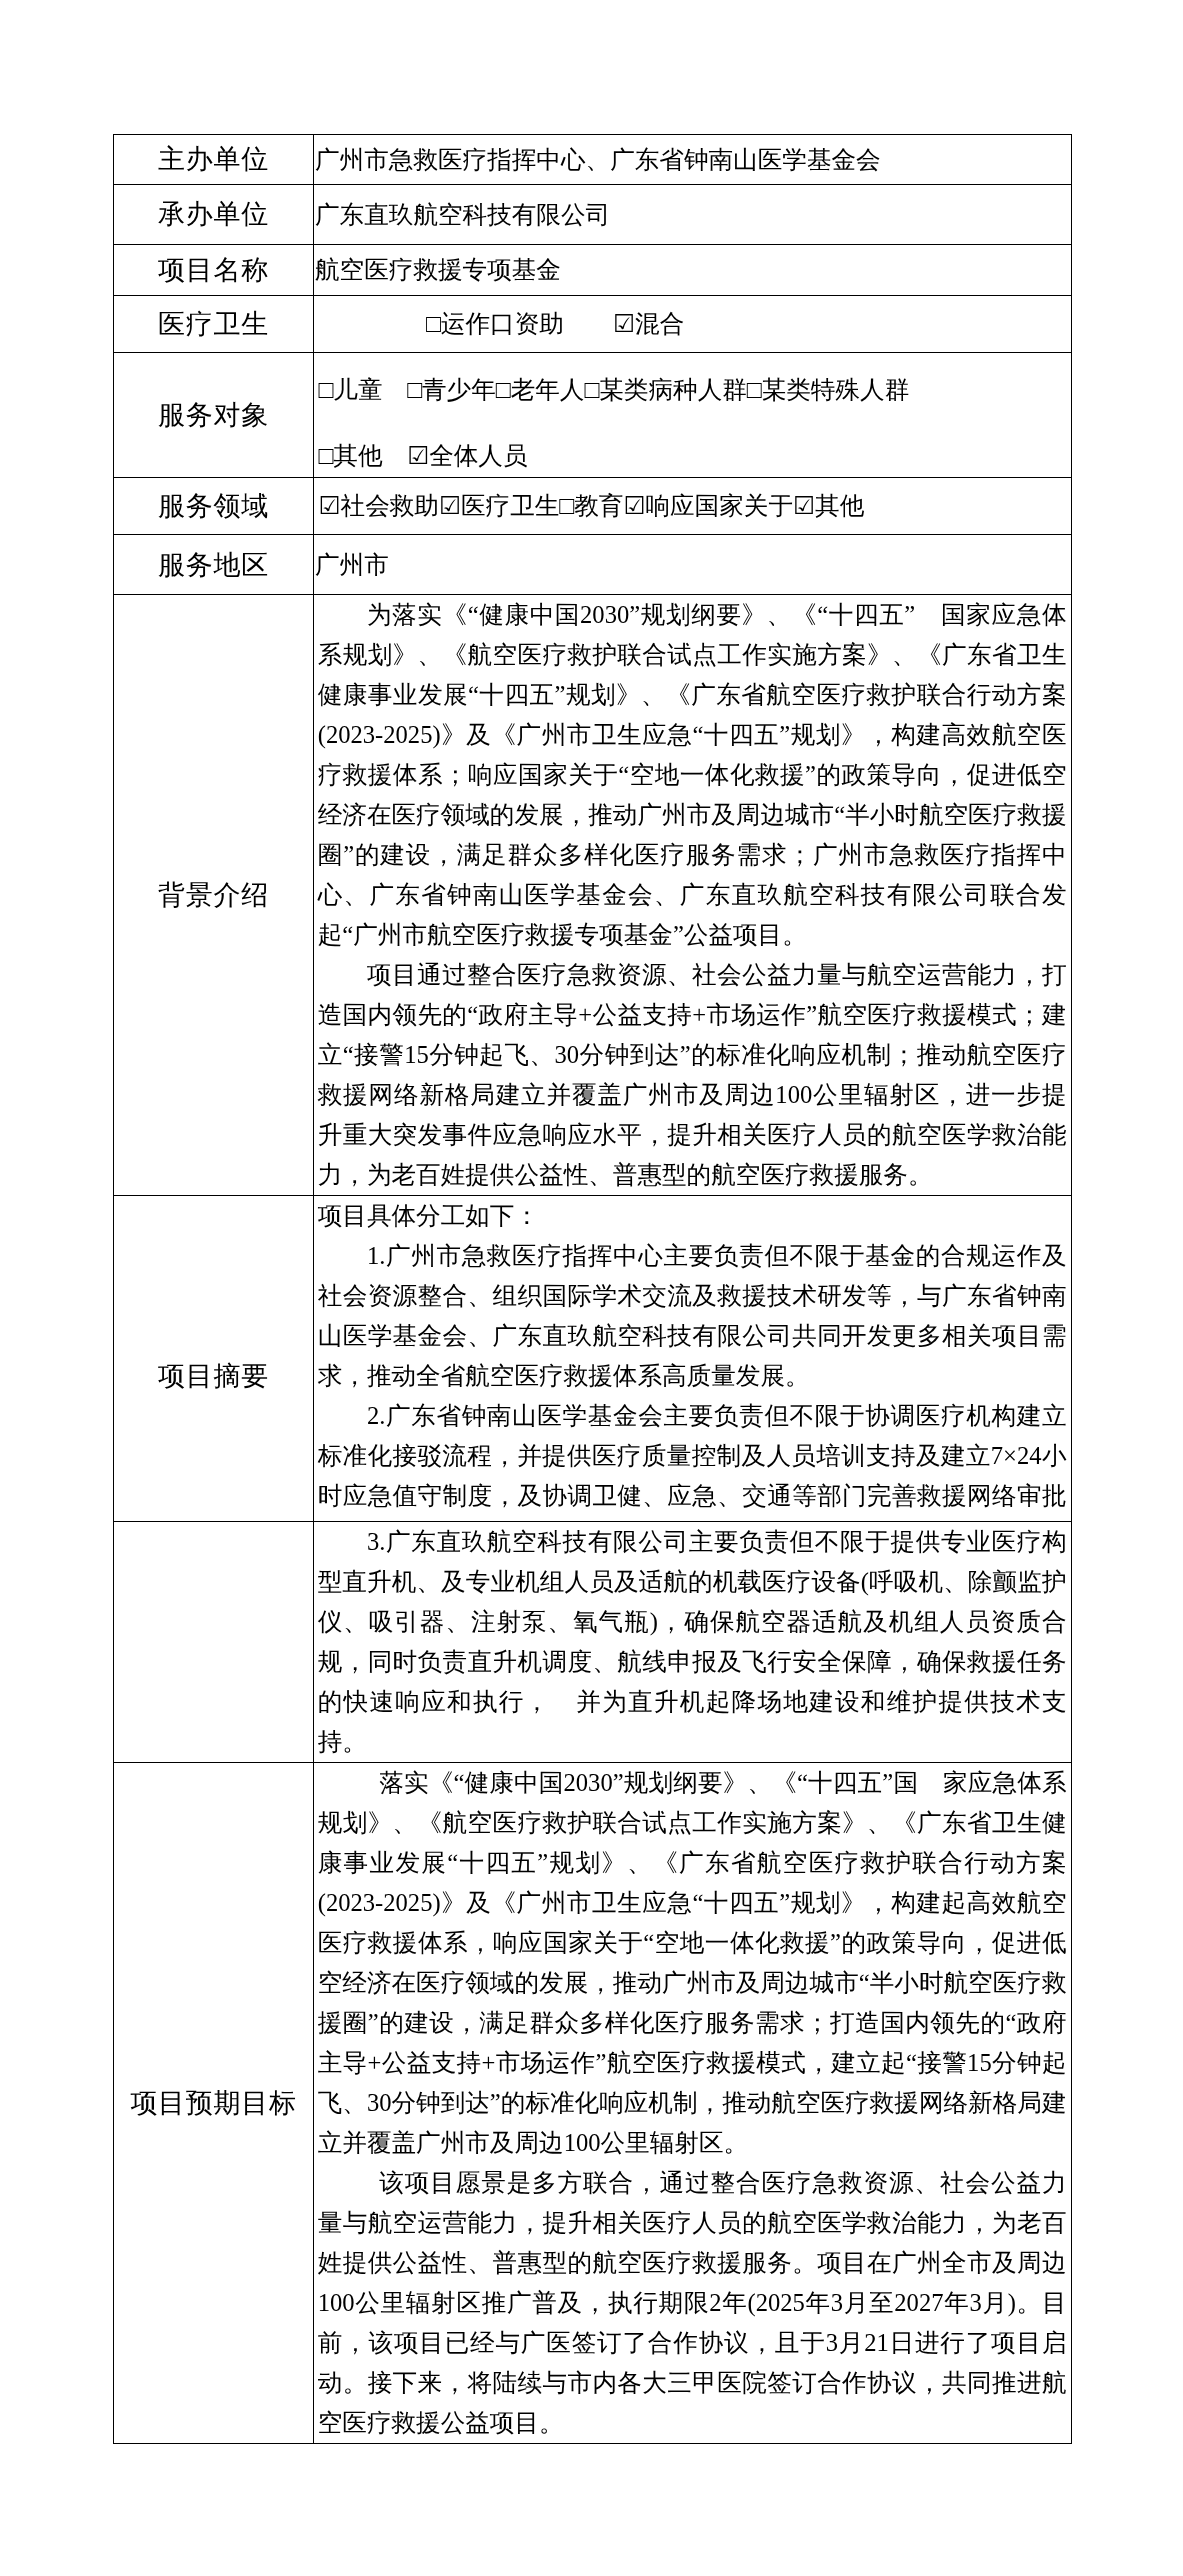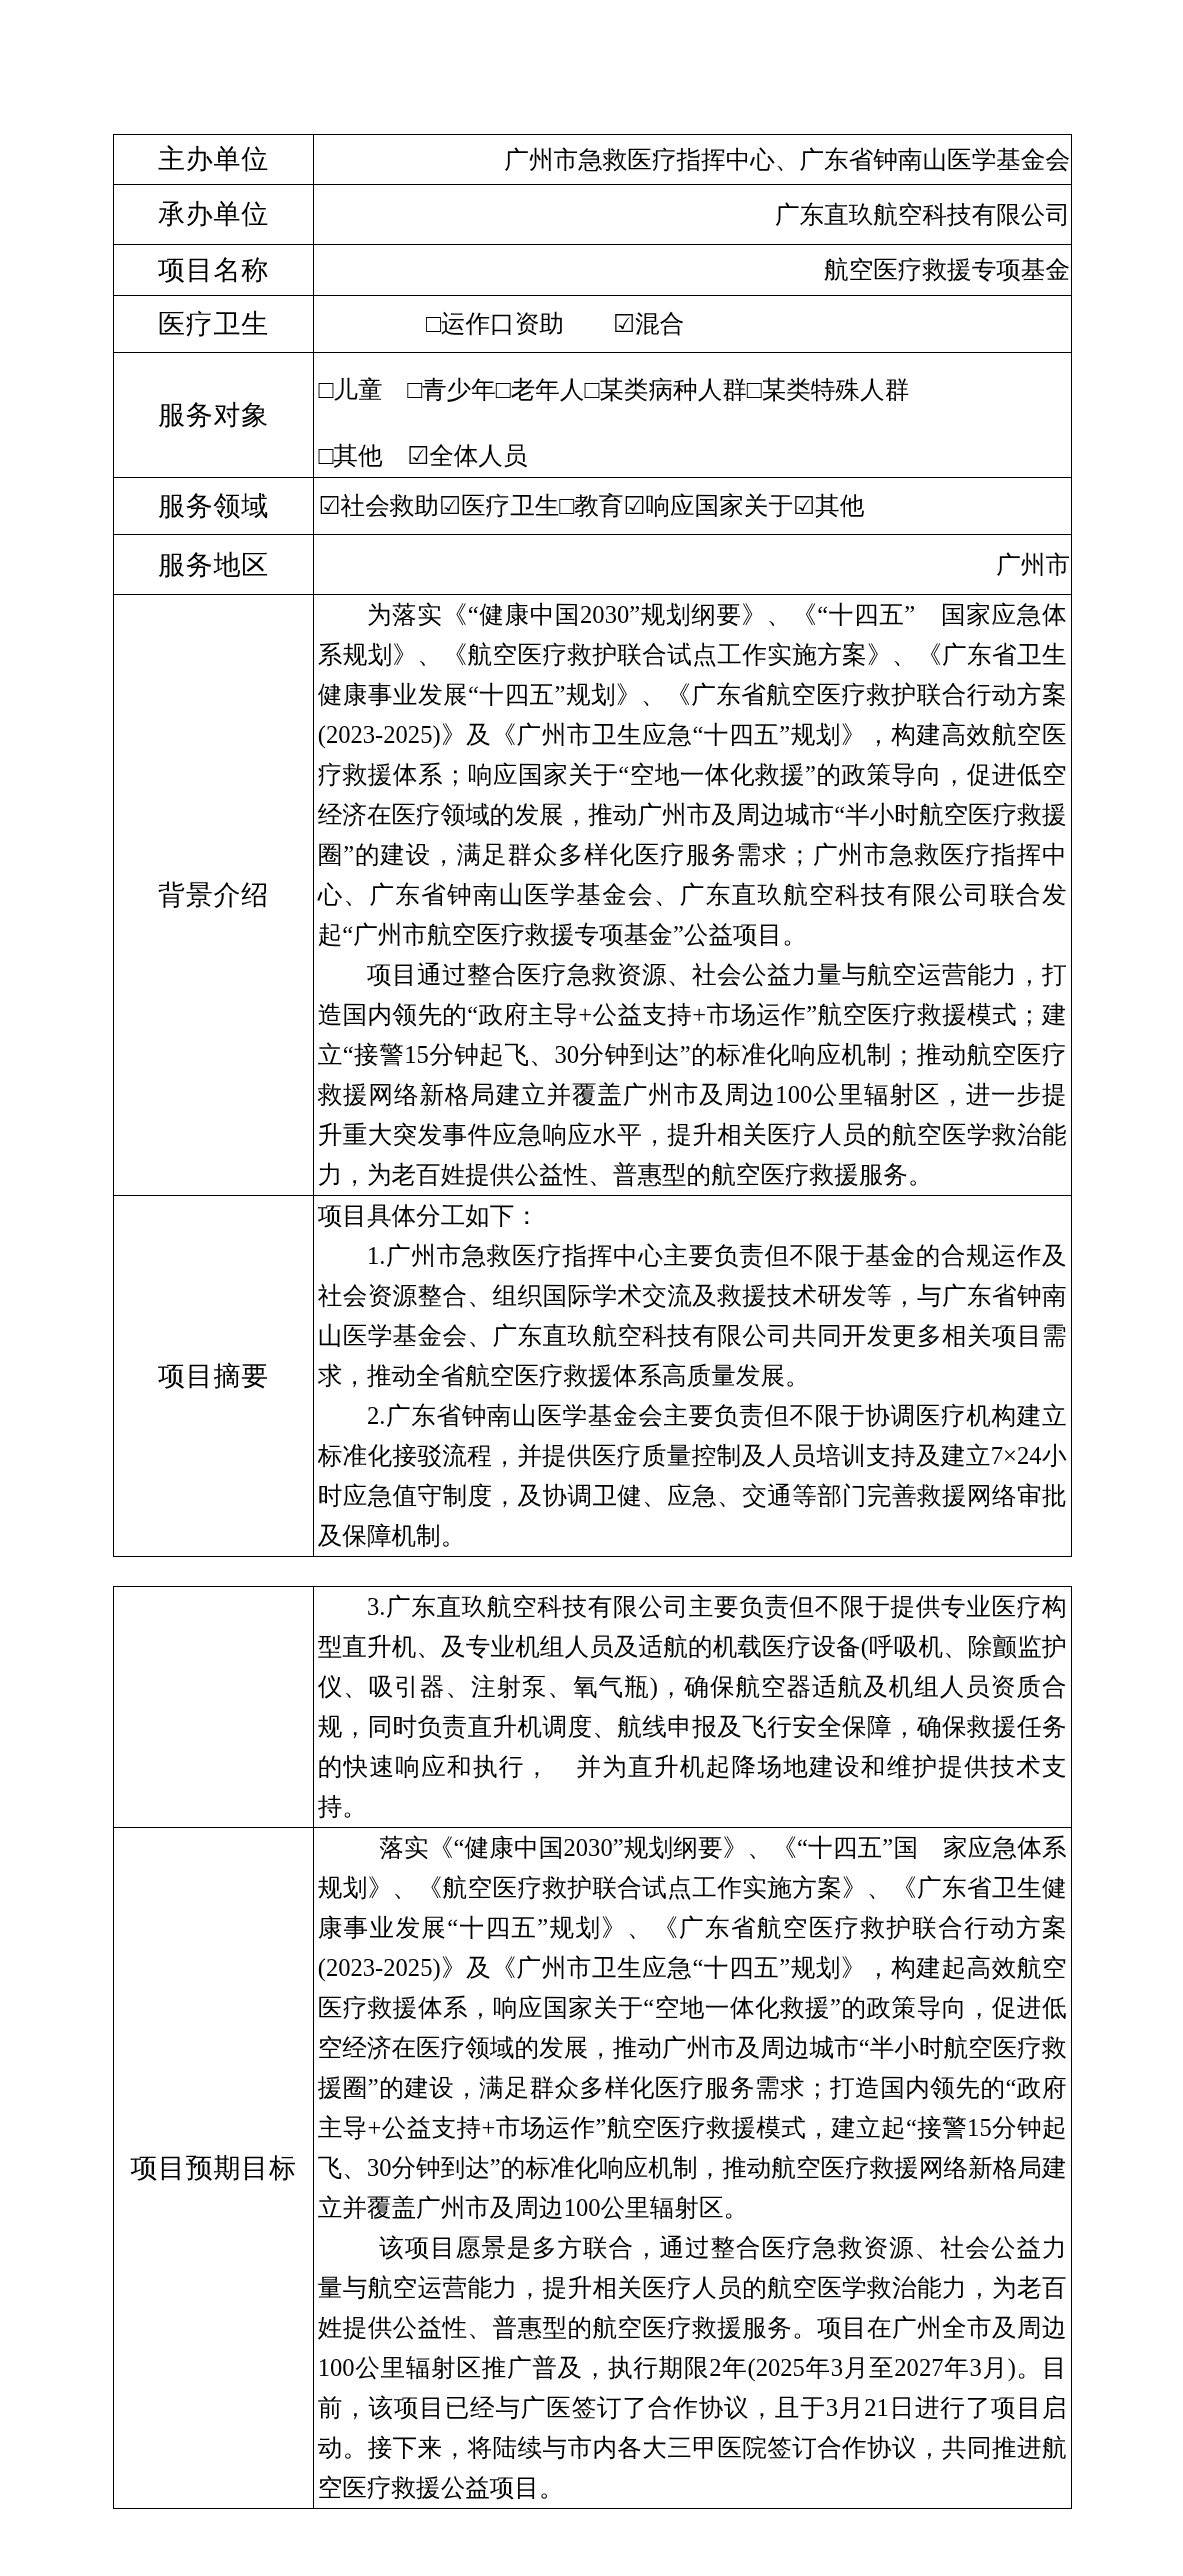--- a/index.html
+++ b/index.html
@@ -39,21 +39,21 @@
     vertical-align: middle;
     font-size: 27px;
     line-height: 1.2;
     letter-spacing: 0.7px;
   }
   td.val {
     font-size: 24.6px;
     line-height: 40px;
     vertical-align: middle;
   }
-  td.val.center { text-align: right; }
+  td.val.center { text-align: left; }
   td.val.mode   { padding-left: 112px; }
   td.val.check  { padding-left: 4.5px; }
   td.val.obj    { padding-left: 4.5px; }
   .obj-inner {
     display: flex;
     flex-direction: column;
     justify-content: flex-start;
     padding-top: 16.4px;
     gap: 26px;
   }
@@ -133,21 +133,21 @@
       <td class="lbl">项目摘要</td>
       <td class="val bodytxt">
         <p class="flush">项目具体分工如下：</p>
         <p>1.广州市急救医疗指挥中心主要负责但不限于基金的合规运作及社会资源整合、组织国际学术交流及救援技术研发等，与广东省钟南山医学基金会、广东直玖航空科技有限公司共同开发更多相关项目需求，推动全省航空医疗救援体系高质量发展。</p>
         <p>2.广东省钟南山医学基金会主要负责但不限于协调医疗机构建立标准化接驳流程，并提供医疗质量控制及人员培训支持及建立7×24小时应急值守制度，及协调卫健、应急、交通等部门完善救援网络审批及保障机制。</p>
       </td>
     </tr>
   </tbody>
     </table>
 
-  <table class="doc" style="top:1586px;">
+  <table class="doc" style="top:1521px;">
     <colgroup>
         <col style="width:200px">
         <col style="width:758px">
       </colgroup>
 
     <tbody>
         <tr style="height:204px">
       <td class="lbl"></td>
       <td class="val bodytxt">
         <p>3.广东直玖航空科技有限公司主要负责但不限于提供专业医疗构型直升机、及专业机组人员及适航的机载医疗设备(呼吸机、除颤监护仪、吸引器、注射泵、氧气瓶)，确保航空器适航及机组人员资质合规，同时负责直升机调度、航线申报及飞行安全保障，确保救援任务的快速响应和执行，　并为直升机起降场地建设和维护提供技术支持。</p>

